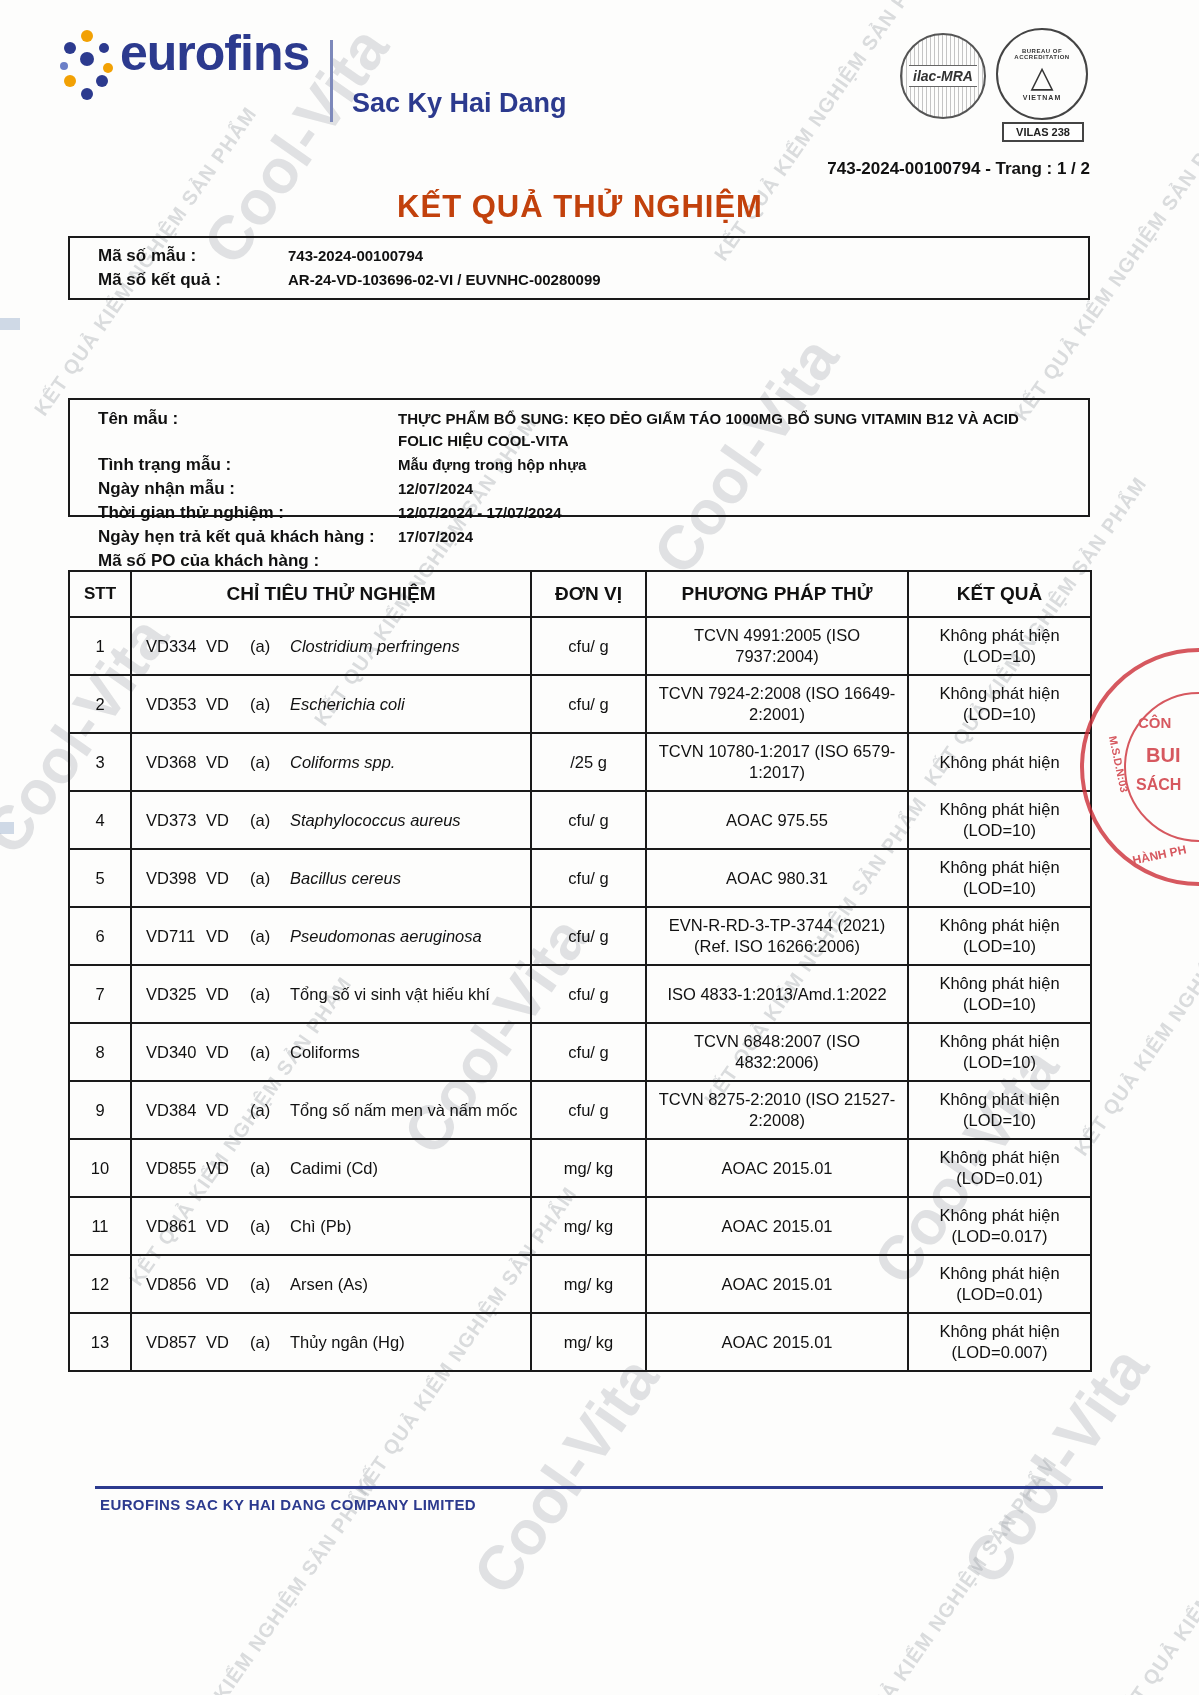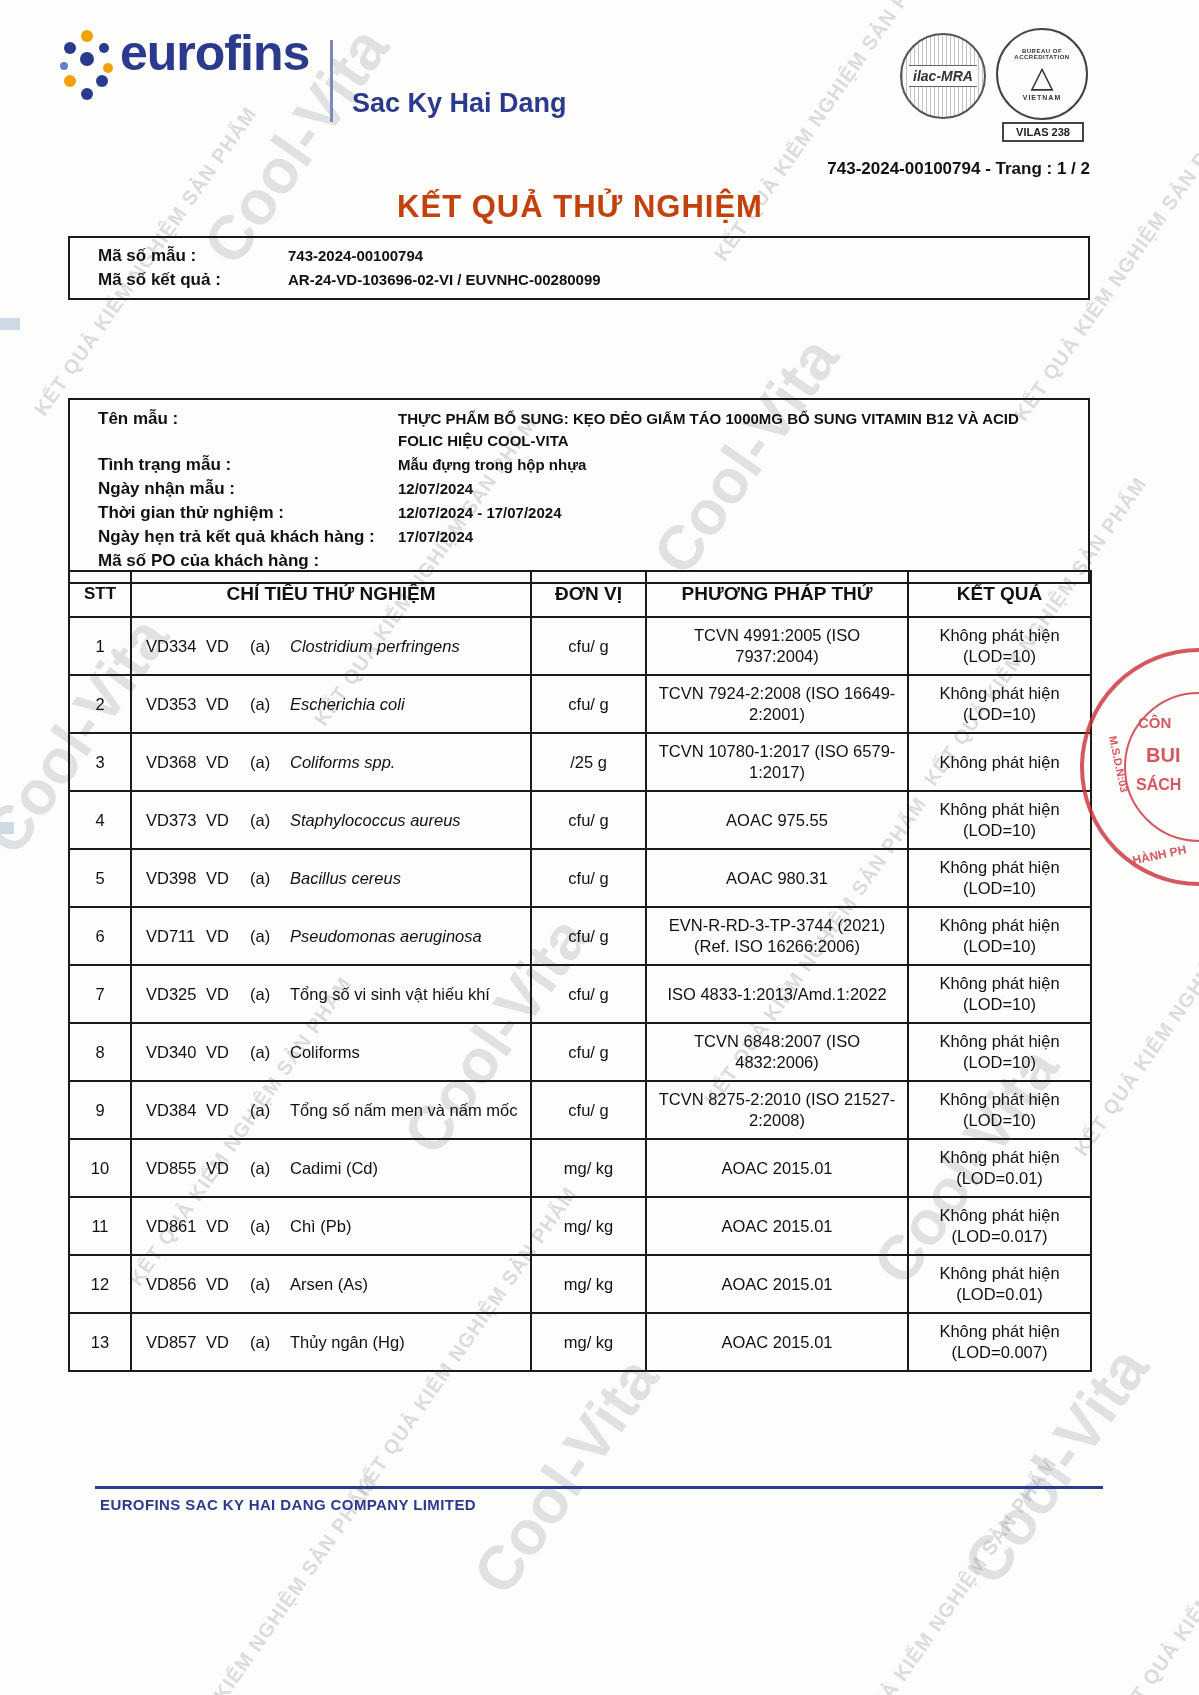--- a/index.html
+++ b/index.html
@@ -56,21 +56,21 @@
   }
   .title{
     position:absolute; left:0; top:189px; width:1160px; text-align:center;
     font-size:31px; font-weight:bold; letter-spacing:1px; color:#c2410c;
   }
 
   
   .box{ position:absolute; left:68px; width:1022px; border:2px solid #1a1a1a; background:transparent; }
   .box-codes{ top:236px; height:64px; padding-top:7px; }
   .box-customer{ top:306px; height:86px; padding:10px 28px; }
-  .box-info{ top:398px; height:186px; padding-top:8px; }
+  .box-info{ top:398px; height:119px; padding-top:8px; }
 
   .info-row{ display:flex; line-height:22px; margin-bottom:2px; }
   .box-codes .info-label{ width:218px; }
   .box-info  .info-label{ width:328px; }
   .info-label{ padding-left:28px; font-size:17px; font-weight:bold; flex-shrink:0; }
   .info-value{ font-size:15px; font-weight:bold; flex:1; padding-right:34px; }
   .customer-name{ font-size:19px; font-weight:bold; }
 
   
   .table-wrap{ position:absolute; left:68px; top:570px; width:884px; }

